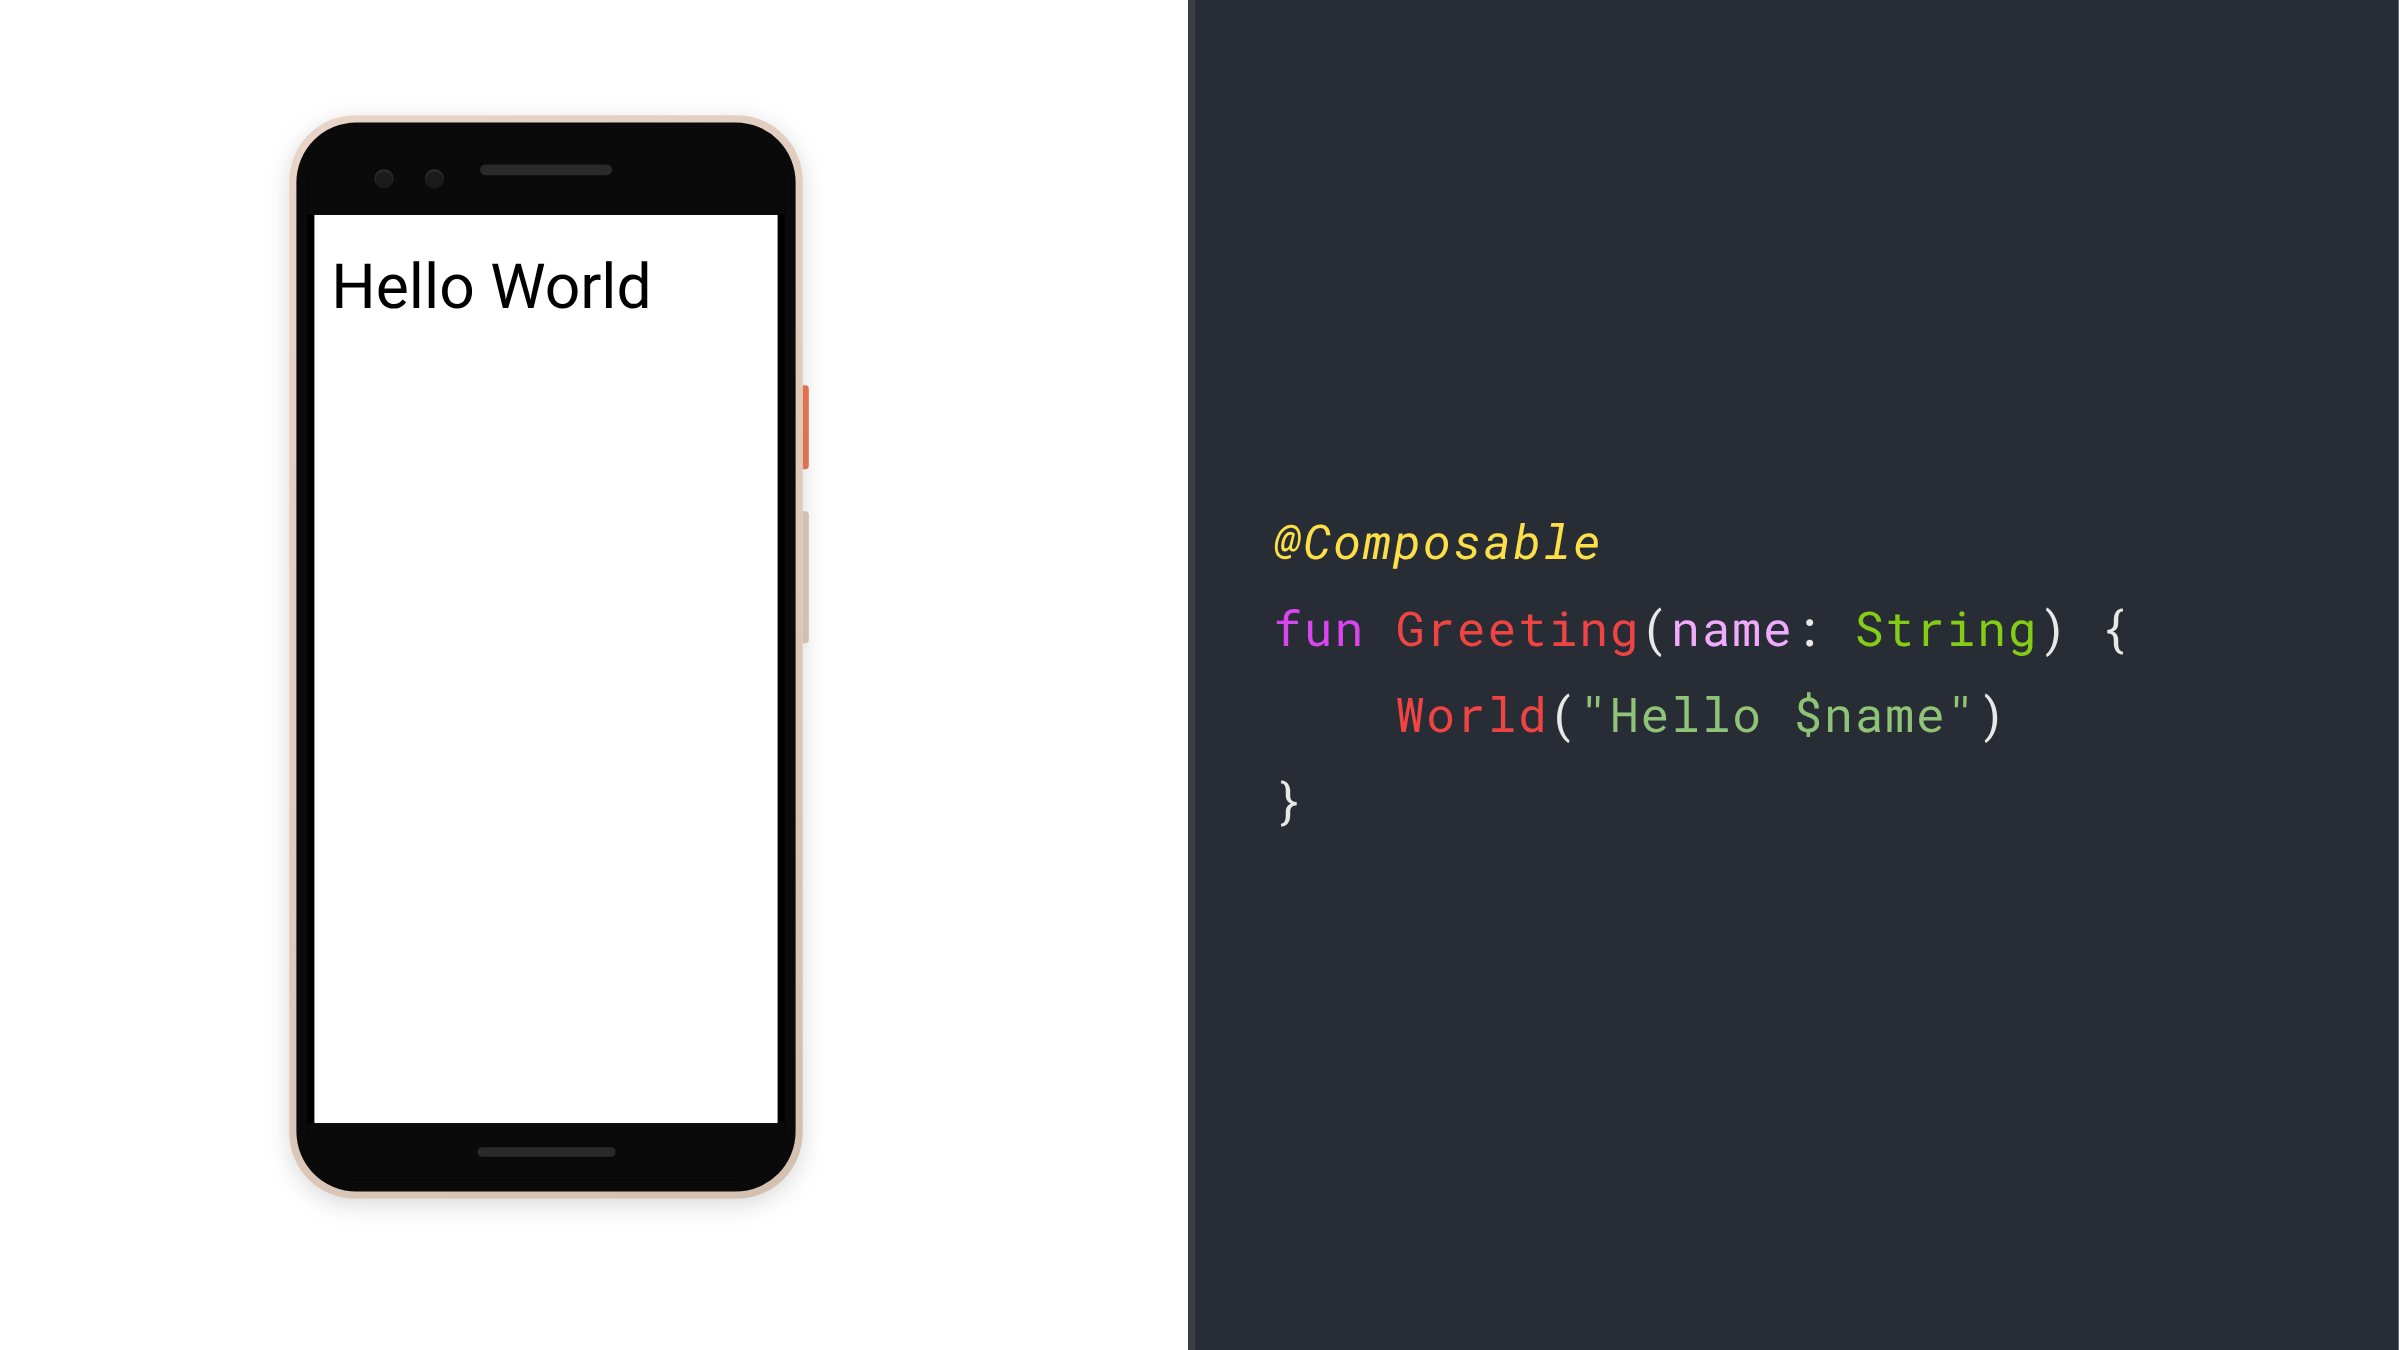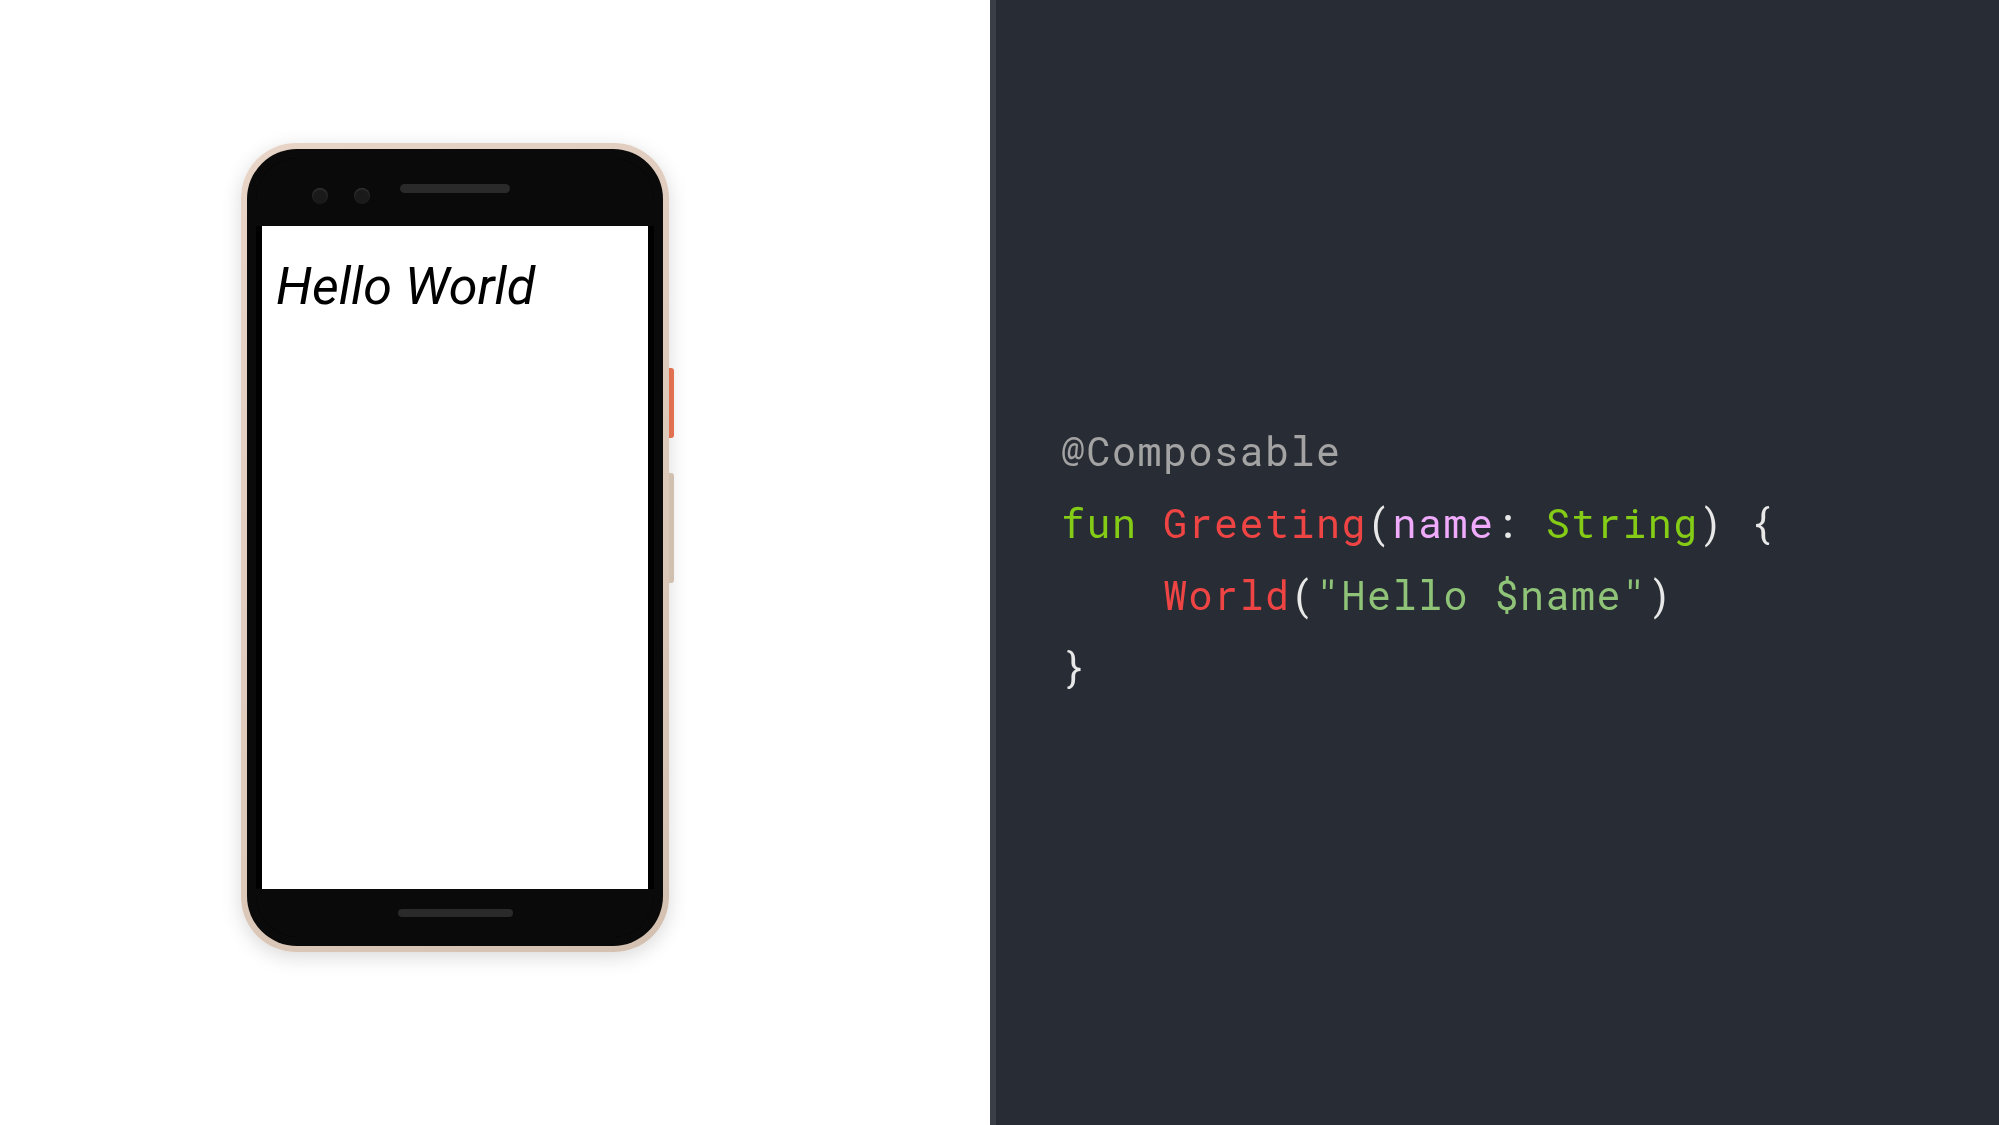--- a/index.html
+++ b/index.html
@@ -20,25 +20,24 @@
       height: 100%;
       background: #ffffff;
       display: flex;
       align-items: center;
       justify-content: center;
       position: relative;
     }
 
     .phone-frame {
       width: 428px;
-      height: 809px;
+      height: 903px;
       position: relative;
       margin-top: -30px;
       margin-left: -80px;
-      font-style: italic;
     }
 
     .phone-outer {
       width: 100%;
       height: 100%;
       background: linear-gradient(135deg, #e8d5c8 0%, #d4c0b0 100%);
       border-radius: 55px;
       padding: 6px;
       box-shadow: 0 5px 20px rgba(0,0,0,0.15);
       position: relative;
@@ -163,25 +162,26 @@
     .code-block {
       font-family: 'Roboto Mono', 'Consolas', 'Monaco', monospace;
       font-size: 40px;
       line-height: 1.80;
       white-space: pre;
       color: #e8e8e8;
       letter-spacing: 1.5px;
     }
 
     .tok-annotation {
-      color: #a3a3a3;
+      color: #fde047;
+      font-style: italic;
     }
 
     .tok-keyword {
-      color: #84cc16;
+      color: #d946ef;
     }
 
     .tok-function {
       color: #ef4444;
     }
 
     .tok-type {
       color: #84cc16;
     }
 

